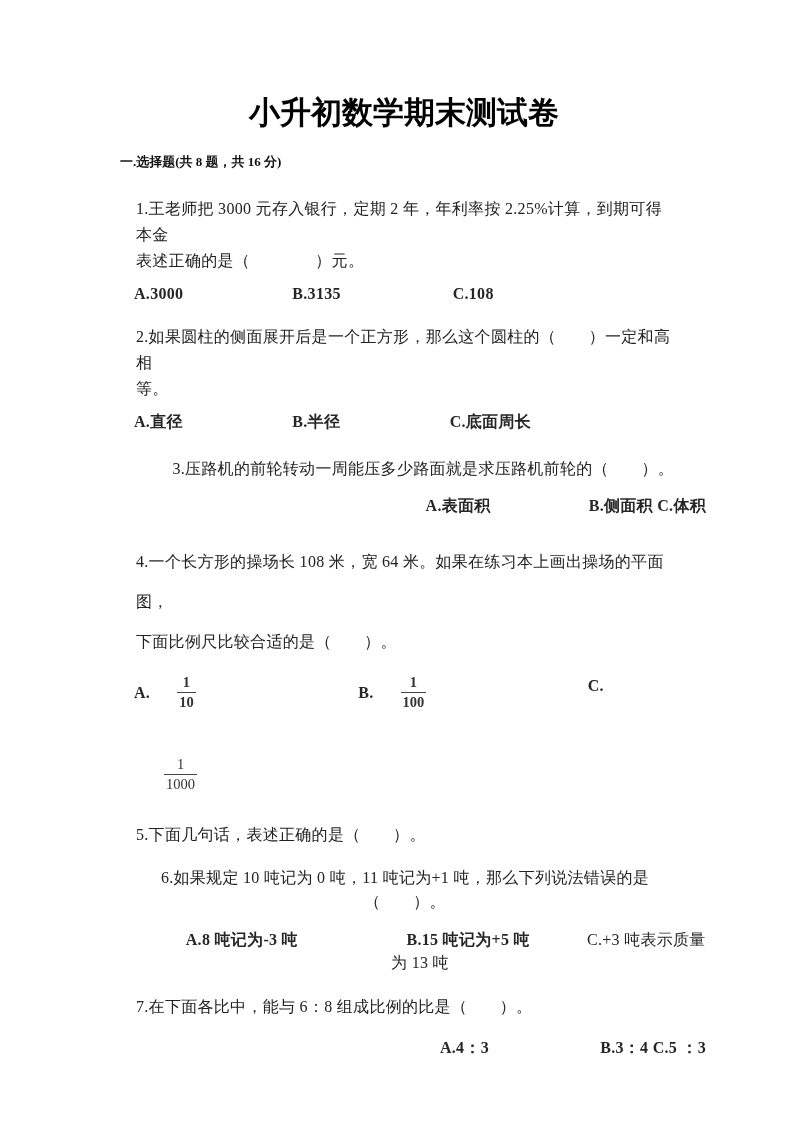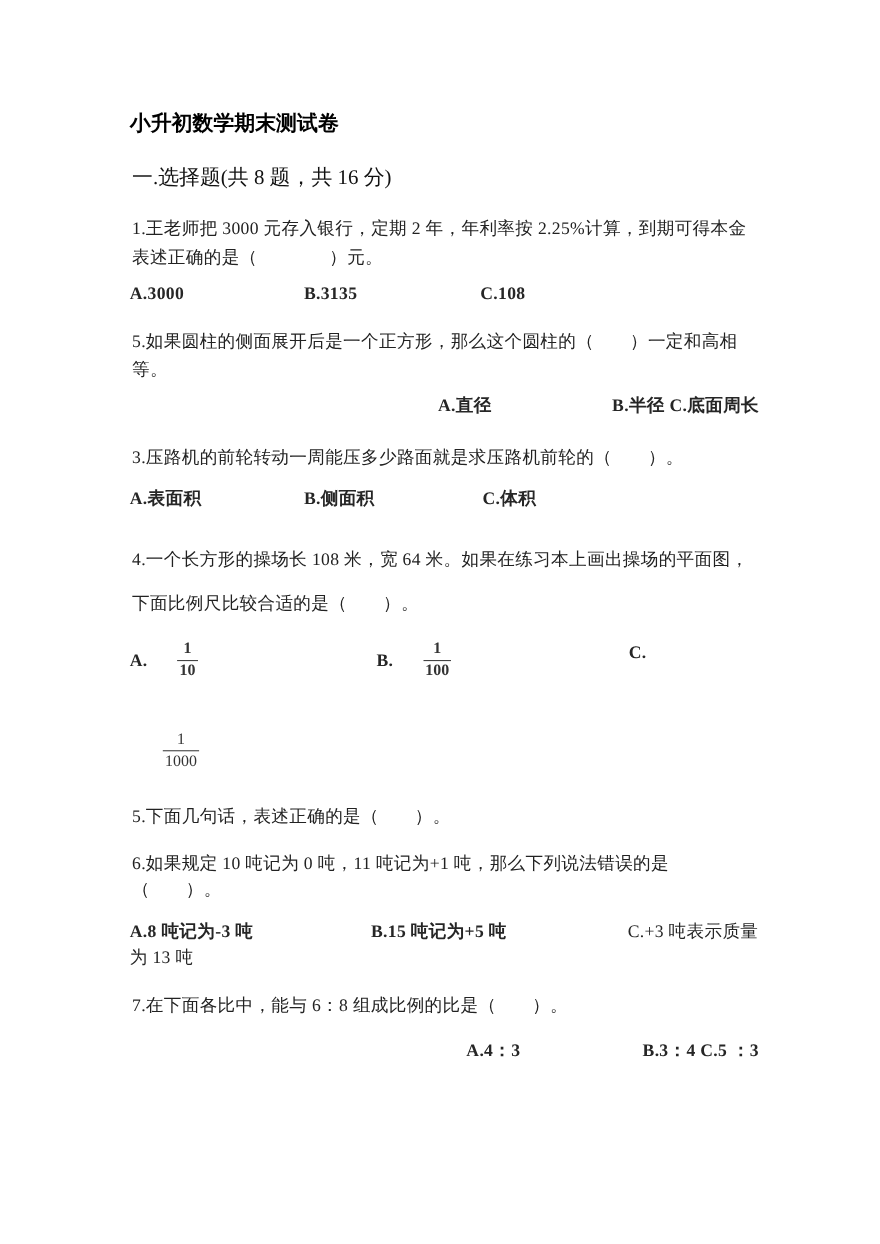--- a/index.html
+++ b/index.html
@@ -10,35 +10,35 @@
     -webkit-font-smoothing:antialiased;
     overflow:hidden;
   }
   .page{
     width:800px;height:1131px;
     box-sizing:border-box;
     padding:96px 110px 0 118px;
     background:#ffffff;
   }
   .doc-title{
-    text-align:left;
-    font-size:19px;
+    text-align:center;
+    font-size:31px;
     font-weight:bold;
     color:#000;
     line-height:34px;
     margin:0 0 0 0;
   }
   .section-heading{
-    font-size:19px;
-    font-weight:normal;
+    font-size:13px;
+    font-weight:bold;
     color:#111;
     line-height:24px;
     margin:20px 0 0 2px;
   }
-  .question{margin:0;}
+  .question{margin:16px;}
   .qtext{
     font-size:16px;
     line-height:26px;
     margin:0 0 0 2px;
     color:#222;
     letter-spacing:0.3px;
   }
   .qline{display:block;}
   .options{
     font-size:16px;
@@ -46,29 +46,29 @@
     color:#262626;
     letter-spacing:0.3px;
     width:572px;
   }
   .opt{display:inline-block;vertical-align:top;font-weight:bold;}
   .opt-inline{display:inline;}
   
   .q1{margin-top:22px;}
   .q1 .options{margin-top:8px;}
   .q2{margin-top:18px;}
-  .q2 .options{margin-top:8px;text-align:right;}
-  .q3{margin-top:22px;}
+  .q2 .options{margin-top:8px;}
+  .q3{margin-top:22px;text-align:right;}
   .q3 .options{margin-top:12px;}
   .q4{margin-top:24px;}
   .q4 .qtext{line-height:40px;}
   .q4 .options{margin-top:12px;}
   .q5{margin-top:26px;}
   .q5 .options{margin-top:10px;}
-  .q6{margin-top:18px;}
+  .q6{margin-top:18px;text-align:center;}
   .q6 .qtext{line-height:24px;}
   .q6 .options{margin-top:14px;line-height:23px;}
   .q7{margin-top:20px;}
   .q7 .options{margin-top:16px;text-align:right;}
   
   .fracopt{display:inline-flex;align-items:center;}
   .frac{
     display:inline-block;
     text-align:center;
     vertical-align:middle;
@@ -102,21 +102,21 @@
     </p>
     <div class="options">
       <span class="opt" style="width:154px">A.3000</span>
       <span class="opt" style="width:156px">B.3135</span>
       <span class="opt">C.108</span>
     </div>
   </div>
 
   <div class="question q2">
     <p class="qtext">
-      <span class="qline">5.如果圆柱的侧面展开后是一个正方形，那么这个圆柱的（　　）一定和高相</span>
+      <span class="qline">2.如果圆柱的侧面展开后是一个正方形，那么这个圆柱的（　　）一定和高相</span>
       <span class="qline">等。</span>
     </p>
     <div class="options">
       <span class="opt" style="width:154px">A.直径</span>
       <span class="opt" style="width:153px">B.半径</span>
       <span class="opt">C.底面周长</span>
     </div>
   </div>
 
   <div class="question q3">

